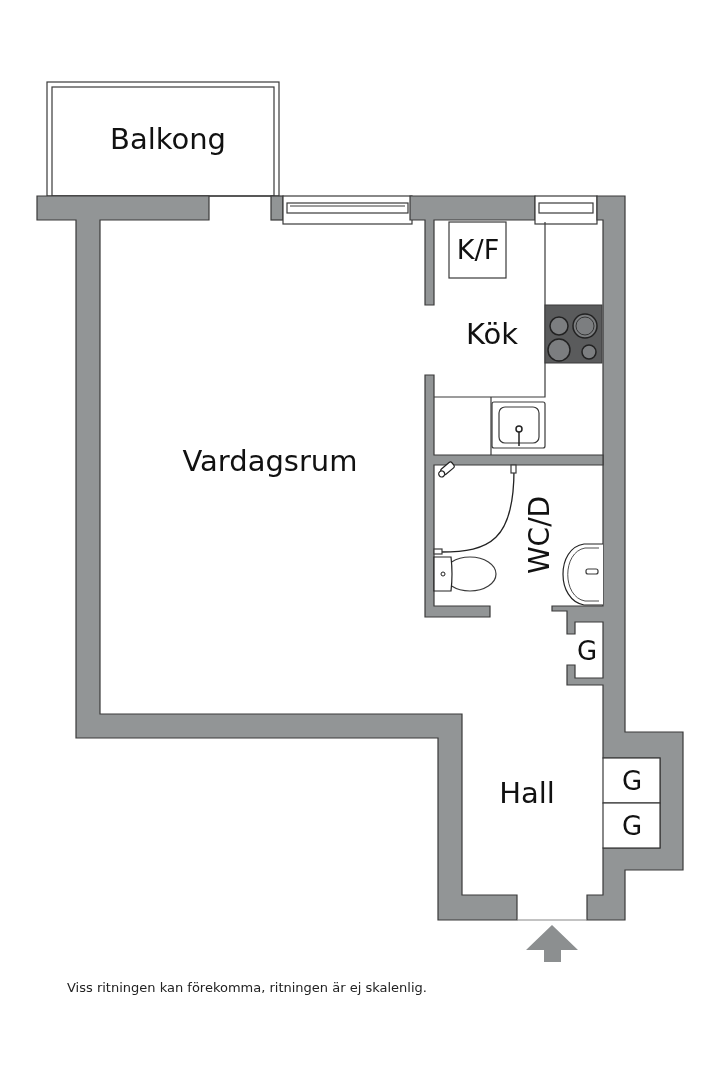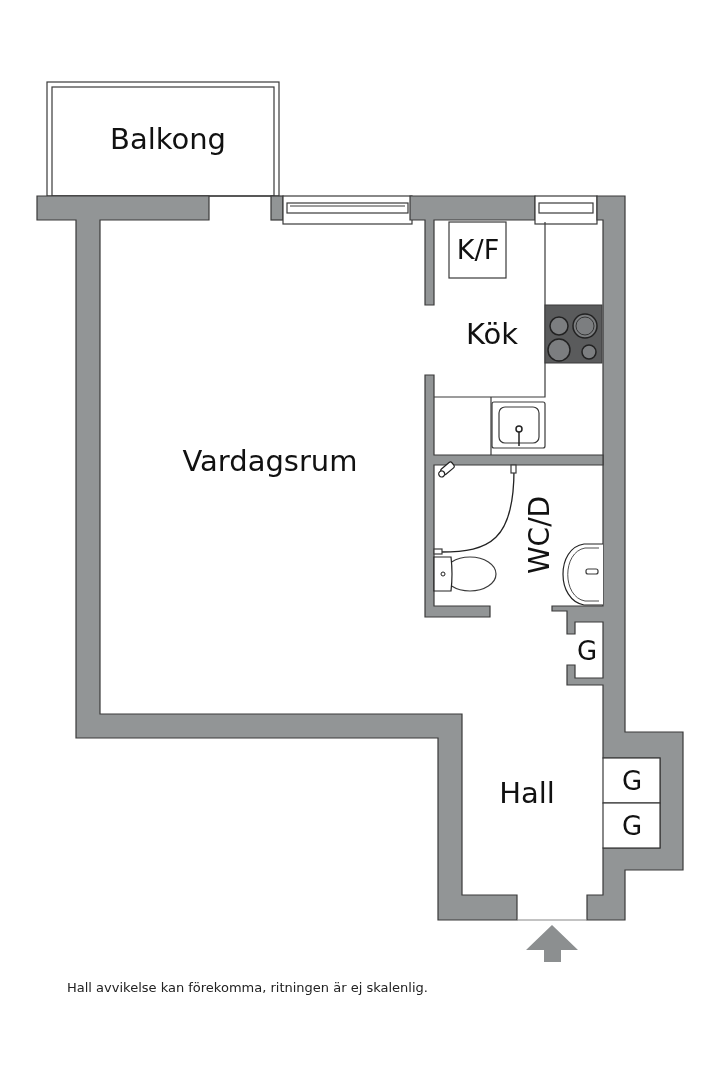--- a/index.html
+++ b/index.html
@@ -100,13 +100,13 @@
   <text class="room-label" x="270" y="471" font-size="29" text-anchor="middle">Vardagsrum</text>
   <text class="room-label" x="492" y="344" font-size="29" text-anchor="middle">Kök</text>
   <text class="room-label" x="478" y="259" font-size="27" text-anchor="middle">K/F</text>
   <text class="room-label" x="0" y="0" font-size="28" text-anchor="middle" transform="translate(549,535) rotate(-90)">WC/D</text>
   <text class="room-label" x="527" y="803" font-size="29" text-anchor="middle">Hall</text>
   <text class="room-label" x="587" y="660" font-size="26" text-anchor="middle">G</text>
   <text class="room-label" x="632" y="790" font-size="26" text-anchor="middle">G</text>
   <text class="room-label" x="632" y="835" font-size="26" text-anchor="middle">G</text>
 </svg>
 
-<div class="disclaimer">Hall avvikelse kan förekomma, ritningen är ej skalenlig.</div>
+<div class="disclaimer">Viss ritningen kan förekomma, ritningen är ej skalenlig.</div>
 
 </body></html>

